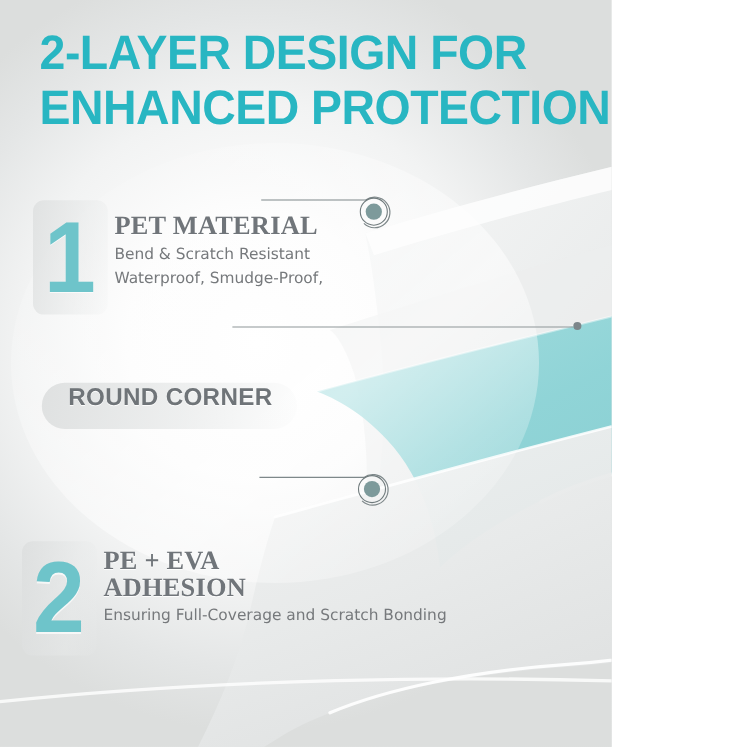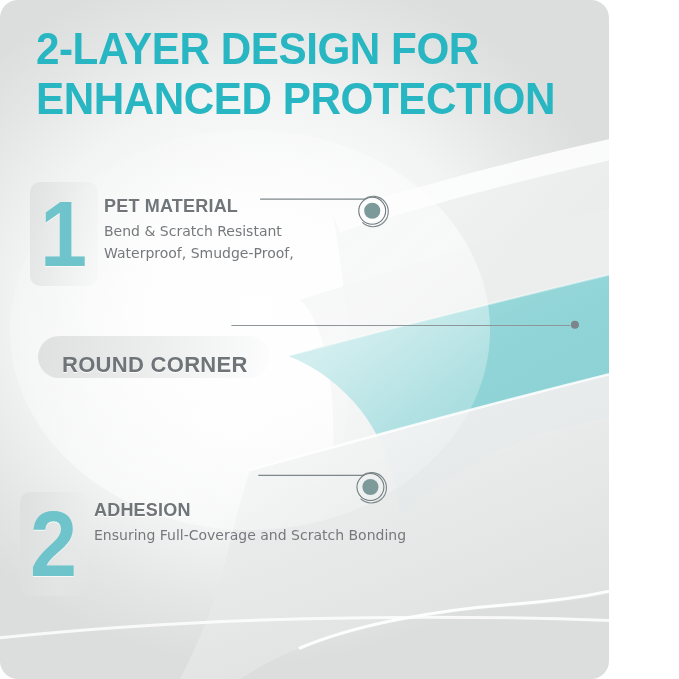--- a/index.html
+++ b/index.html
@@ -2,28 +2,27 @@
 <html><head>
 <meta charset="utf-8">
 <style>
   html, body {
     margin: 0;
     padding: 0;
     background: #ffffff;
   }
   #infographic {
     position: relative;
-    width: 609px;
+    width: 556px;
     height: 679px;
     overflow: hidden;
     font-family: "Liberation Sans", sans-serif;
     background:
       radial-gradient(ellipse 62% 52% at 42% 46%, #ffffff 0%, #fcfcfc 34%, #f2f3f3 62%, #e4e6e6 84%, #dcdedd 100%),
       linear-gradient(135deg, #dfe1e1 0%, #f4f5f5 45%, #dfe1e1 100%);
-    border-radius: 18px;
   }
 
   
   .artwork {
     position: absolute;
     inset: 0;
     z-index: 1;
   }
   .artwork svg {
     display: block;
@@ -83,48 +82,48 @@
     text-shadow: 0 1px 0 rgba(255,255,255,0.7);
   }
 
   .callout-text {
     margin-left: 6px;
     padding-top: 12px;
   }
   .callout-2 .callout-text { padding-top: 6px; }
 
   .callout-head {
-    font-family: Liberation Sans, sans-serif;
-    font-weight: bold;
-    font-size: 18px;
+    font-family: Liberation Serif, serif;
+    font-weight: bold;
+    font-size: 24px;
     line-height: 25px;
     letter-spacing: 0.2px;
     color: #70757a;
     text-transform: uppercase;
     white-space: nowrap;
     text-shadow: 0 1px 0 rgba(255,255,255,0.85);
   }
   .callout-sub {
     font-family: "DejaVu Sans", "Liberation Sans", sans-serif;
     font-size: 14px;
     line-height: 19px;
     color: #76797c;
     margin-top: 3px;
     white-space: nowrap;
   }
 
   
   .pill {
     position: absolute;
     left: 38px;
-    top: 336px;
+    top: 348px;
     height: 42px;
     padding: 0 22px 0 24px;
     display: flex;
-    align-items: flex-end;
+    align-items: flex-start;
     border-radius: 21px;
     z-index: 6;
     background: linear-gradient(100deg, rgba(221,223,223,0.92) 0%, rgba(231,233,233,0.7) 55%, rgba(240,242,242,0.1) 100%);
   }
   .pill-label {
     font-family: "Liberation Sans", sans-serif;
     font-weight: bold;
     font-size: 22px;
     letter-spacing: 0.3px;
     color: #6f7478;
@@ -229,18 +228,19 @@
 
   <div class="pill">
     <span class="pill-label">ROUND CORNER</span>
   </div>
 
   <div class="callout callout-2">
     <div class="num-panel panel-2">
       <span class="big-num">2</span>
     </div>
     <div class="callout-text">
+      <div class="callout-head">PE + EVA</div>
       <div class="callout-head">ADHESION</div>
       <div class="callout-sub">Ensuring Full-Coverage and Scratch Bonding</div>
     </div>
   </div>
 
 </div>
 
 </body></html>

